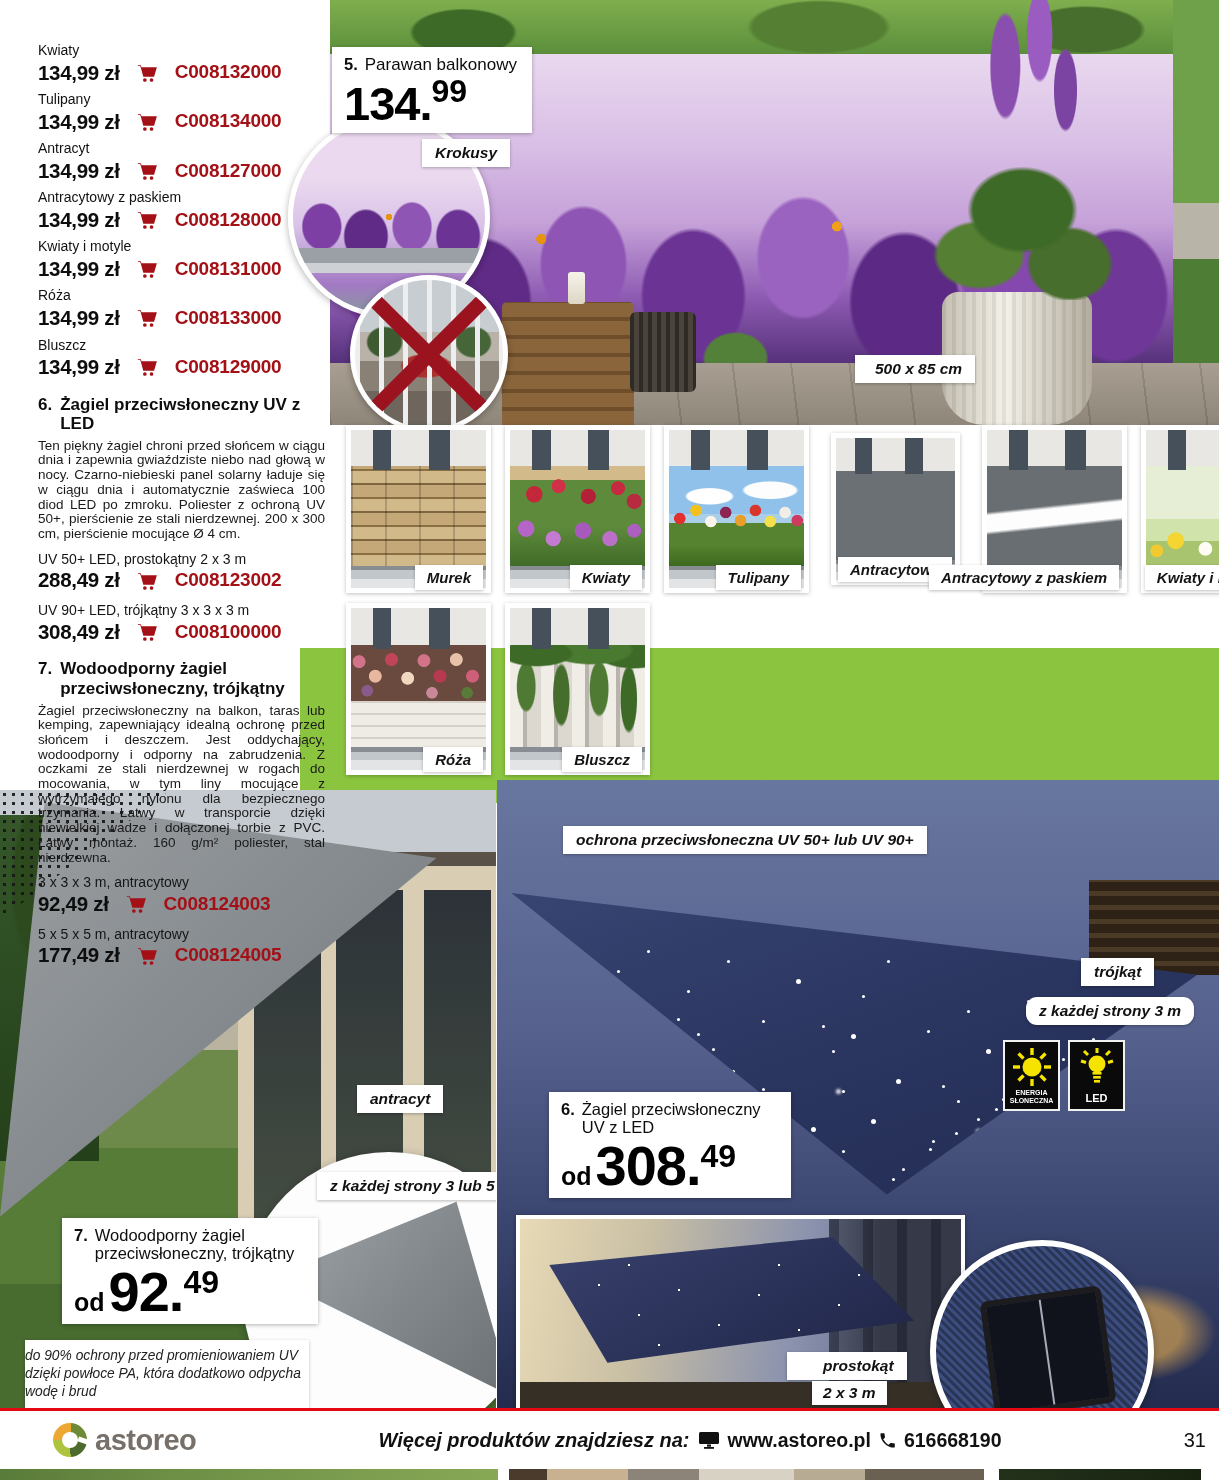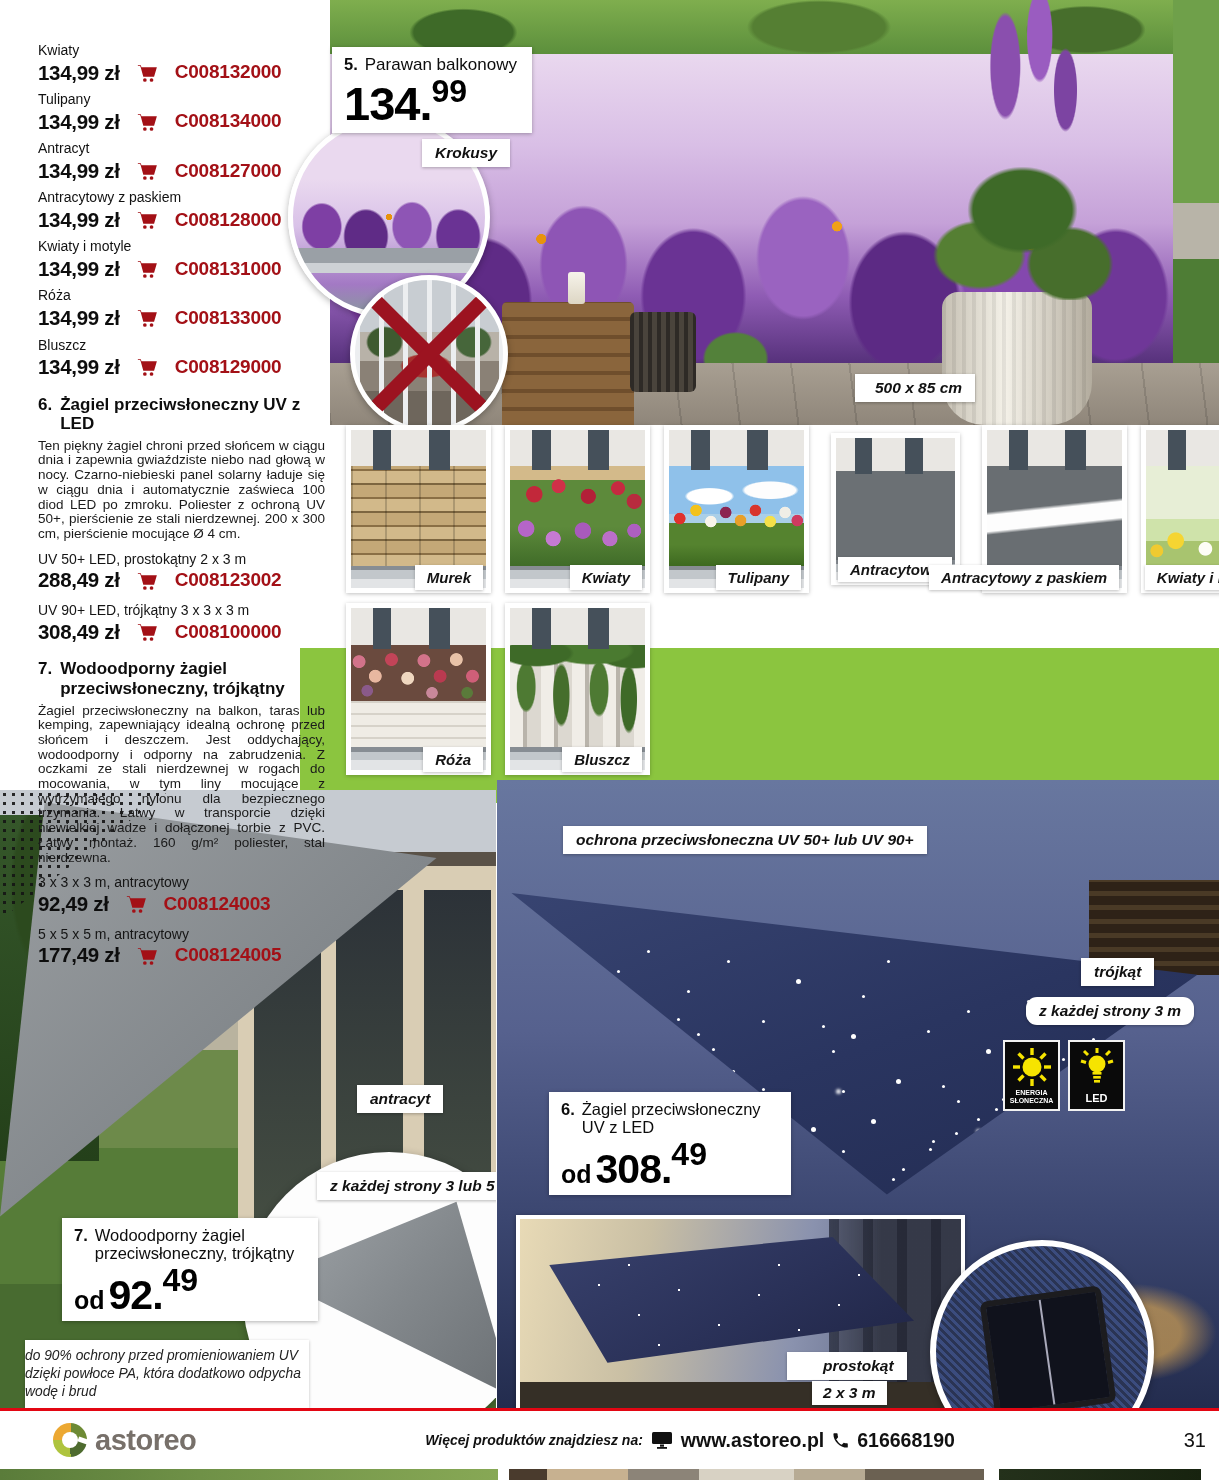--- a/index.html
+++ b/index.html
@@ -17,21 +17,21 @@
   .item-head{display:flex;gap:8px;font-size:17px;font-weight:bold;line-height:1.15;color:#0d0d0d;margin:15px 0 5px;}
   .desc{font-size:13.5px;line-height:1.09;text-align:justify;color:#1a1a1a;}
   .variant-label{font-size:14px;margin-top:9px;line-height:1.2;}
   
   .plabel{position:absolute;background:#fff;padding:5px 13px;font-weight:bold;font-style:italic;
           font-size:15.5px;color:#111;box-shadow:0 1px 3px rgba(0,0,0,.28);white-space:nowrap;z-index:6;}
   .pricebox{position:absolute;background:#fff;box-shadow:0 1px 4px rgba(0,0,0,.3);z-index:6;padding:8px 12px 6px;}
   .pricebox .head{display:flex;gap:7px;font-size:16.5px;font-weight:bold;line-height:1.12;color:#0d0d0d;}
   .bigprice{font-weight:bold;color:#000;letter-spacing:-1px;line-height:.95;margin-top:2px;}
   .bigprice .od{font-size:25px;letter-spacing:0;margin-right:4px;}
-  .bigprice .int{font-size:41px;}
+  .bigprice .int{font-size:56px;}
   .bigprice .frac{font-size:32px;vertical-align:18px;letter-spacing:0;}
   
   .hero{position:absolute;left:330px;top:0;width:889px;height:425px;z-index:1;background:#cbb6de;}
   .hero .h-top{position:absolute;left:0;top:0;width:100%;height:54px;
     background:radial-gradient(ellipse 90px 40px at 15% 60%,#3e6a28 0 55%,transparent 60%),
                radial-gradient(ellipse 120px 45px at 55% 50%,#557f33 0 55%,transparent 60%),
                radial-gradient(ellipse 100px 40px at 85% 55%,#476e2c 0 55%,transparent 60%),
                linear-gradient(#7fae4e,#5c8f3c);}
   .hero .h-screen{position:absolute;left:0;top:50px;width:845px;height:315px;border-bottom:6px solid #3a3f45;
     background:
@@ -248,21 +248,21 @@
   .footer-line{position:absolute;left:0;top:1408px;width:100%;height:3px;background:#e30613;z-index:8;}
   .footer{position:absolute;left:0;top:1411px;width:100%;height:58px;background:#fff;z-index:8;
     display:flex;align-items:center;padding-left:15px;}
   .brand{display:flex;align-items:center;gap:8px;margin-left:38px;}
   .brand-mark{width:34px;height:34px;border-radius:50%;position:relative;
     background:conic-gradient(from -90deg,#eca832 0 95deg,#6d8a34 95deg 180deg,#4e6b2f 180deg 268deg,#aec43e 268deg 360deg);}
   .brand-mark::after{content:"";position:absolute;left:9px;top:9px;width:16px;height:16px;border-radius:50%;background:#fff;}
   .brand-mark::before{content:"";position:absolute;right:-1px;top:15px;width:10px;height:5px;background:#fff;transform:rotate(20deg);}
   .brand-name{font-size:29px;font-weight:bold;color:#77706a;letter-spacing:-.5px;}
   .footer-center{flex:1;display:flex;align-items:center;justify-content:center;gap:8px;}
-  .footer-more{font-style:italic;font-weight:bold;font-size:14px;color:#111;}
+  .footer-more{font-style:italic;font-weight:bold;font-size:20px;color:#111;}
   .footer-site,.footer-phone{font-weight:bold;font-size:19.5px;color:#111;}
   .f-icon{display:inline-flex;} .f-icon svg{display:block;}
   .page-num{margin-right:28px;font-size:20px;color:#111;}
   .bottom-strip{position:absolute;left:0;top:1462px;width:100%;height:18px;z-index:7;}
   .bottom-strip .g1{position:absolute;left:0;top:0;width:498px;height:100%;
     background:linear-gradient(90deg,#5a7c3a,#6f9147 40%,#87a855);}
   .bottom-strip .g2{position:absolute;left:509px;top:0;width:475px;height:100%;
     background:linear-gradient(90deg,#4a3b2d 0 8%,#c7b190 8% 25%,#8c8478 25% 40%,#d8d2c4 40% 60%,#b7ab94 60% 75%,#6b6152 75%);}
   .bottom-strip .g3{position:absolute;left:999px;top:0;width:202px;height:100%;background:linear-gradient(90deg,#24311b,#17230f);}
 </style>
@@ -463,21 +463,21 @@
     </div>
 
     <div class="plabel" style="left:92px;top:139px;">Krokusy</div>
 
     <div class="circle circle1"></div>
     <div class="circle circle2">
       <div class="xbar a"></div>
       <div class="xbar b"></div>
     </div>
 
-    <div class="plabel" style="left:525px;top:374px;padding-left:20px;">500 x 85 cm</div>
+    <div class="plabel" style="left:525px;top:355px;padding-left:20px;">500 x 85 cm</div>
   </figure>
 
   <div class="thumb-grid">
     <figure class="thumb" style="margin:0;">
       <div class="thumb-img">
         <div class="motif m-murek"></div>
         <div class="win"></div>
         <div class="rail"></div>
       </div>
       <figcaption class="cap">Murek</figcaption>

